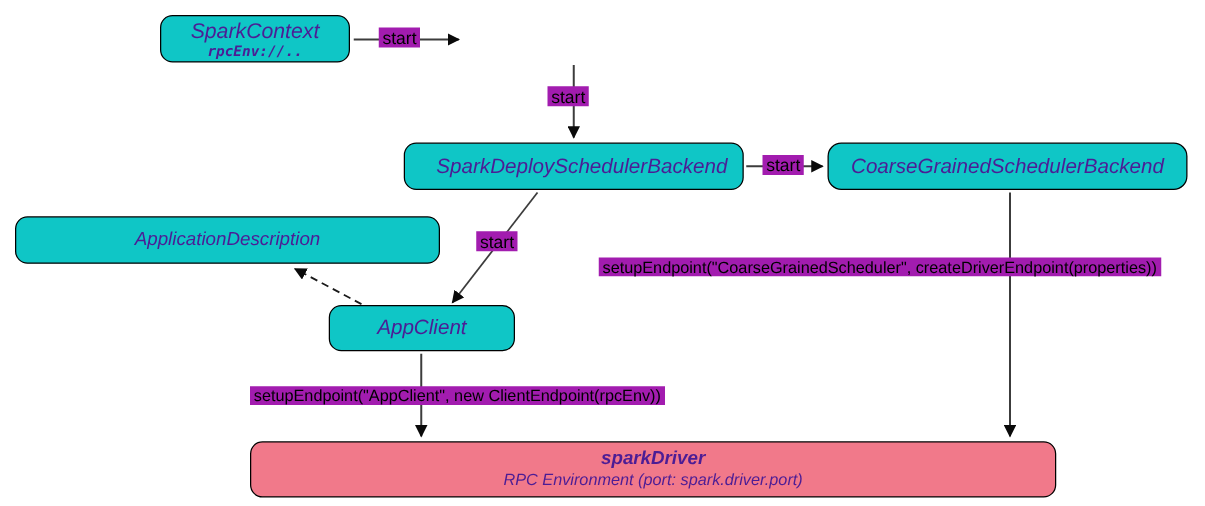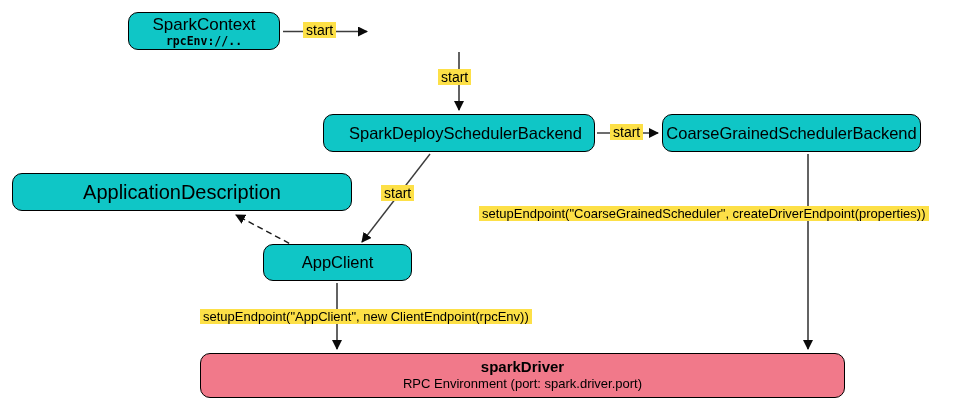--- a/index.html
+++ b/index.html
@@ -19,46 +19,47 @@
   .node {
     position: absolute;
     box-sizing: border-box;
     border: 1.6px solid #000000;
     border-radius: 10px;
     display: flex;
     flex-direction: column;
     align-items: center;
     justify-content: center;
     line-height: 1.12;
-    color: #000000;
+    color: #4c1d95;
+    font-style: italic;
   }
   .node .title { font-size: 16.5px; }
   .node .title.bold { font-weight: bold; }
   .node .subtitle-mono {
     font-family: "DejaVu Sans Mono", monospace;
     font-weight: bold;
     font-size: 11.5px;
     margin-top: 1px;
   }
   .node .subtitle-sans { font-size: 13px; margin-top: 1px; }
 
   #node-spark-context      { left: 128px; top: 12px;  width: 152px; height: 38px; }
   #node-spark-context .title { font-size: 17px; }
   #node-task-scheduler     { left: 373px; top: 12px;  width: 172px; height: 38px; }
   #node-deploy-backend     { left: 323px; top: 114px; width: 272px; height: 38px; padding-left: 13px; }
-  #node-coarse-backend     { left: 662px; top: 114px; width: 259px; height: 38px; }
+  #node-coarse-backend     { left: 662px; top: 114px; width: 288px; height: 38px; border-radius: 11px; }
   #node-app-description    { left: 12px;  top: 173px; width: 340px; height: 38px; }
-  #node-app-description .title { font-size: 20px; }
+  #node-app-description .title { font-size: 15px; }
   #node-app-client         { left: 263px; top: 244px; width: 149px; height: 37px; }
   #node-spark-driver       { left: 200px; top: 353px; width: 645px; height: 45px; }
   #node-spark-driver .title { font-size: 15px; }
 
   .edge-label {
     position: absolute;
-    background: #fde047;
+    background: #a21caf;
     color: #000000;
     font-size: 14px;
     padding: 0 3px;
     white-space: nowrap;
     text-align: right;
   }
   .edge-label.small { font-size: 13px; }
 </style>
 </head>
 <body>

